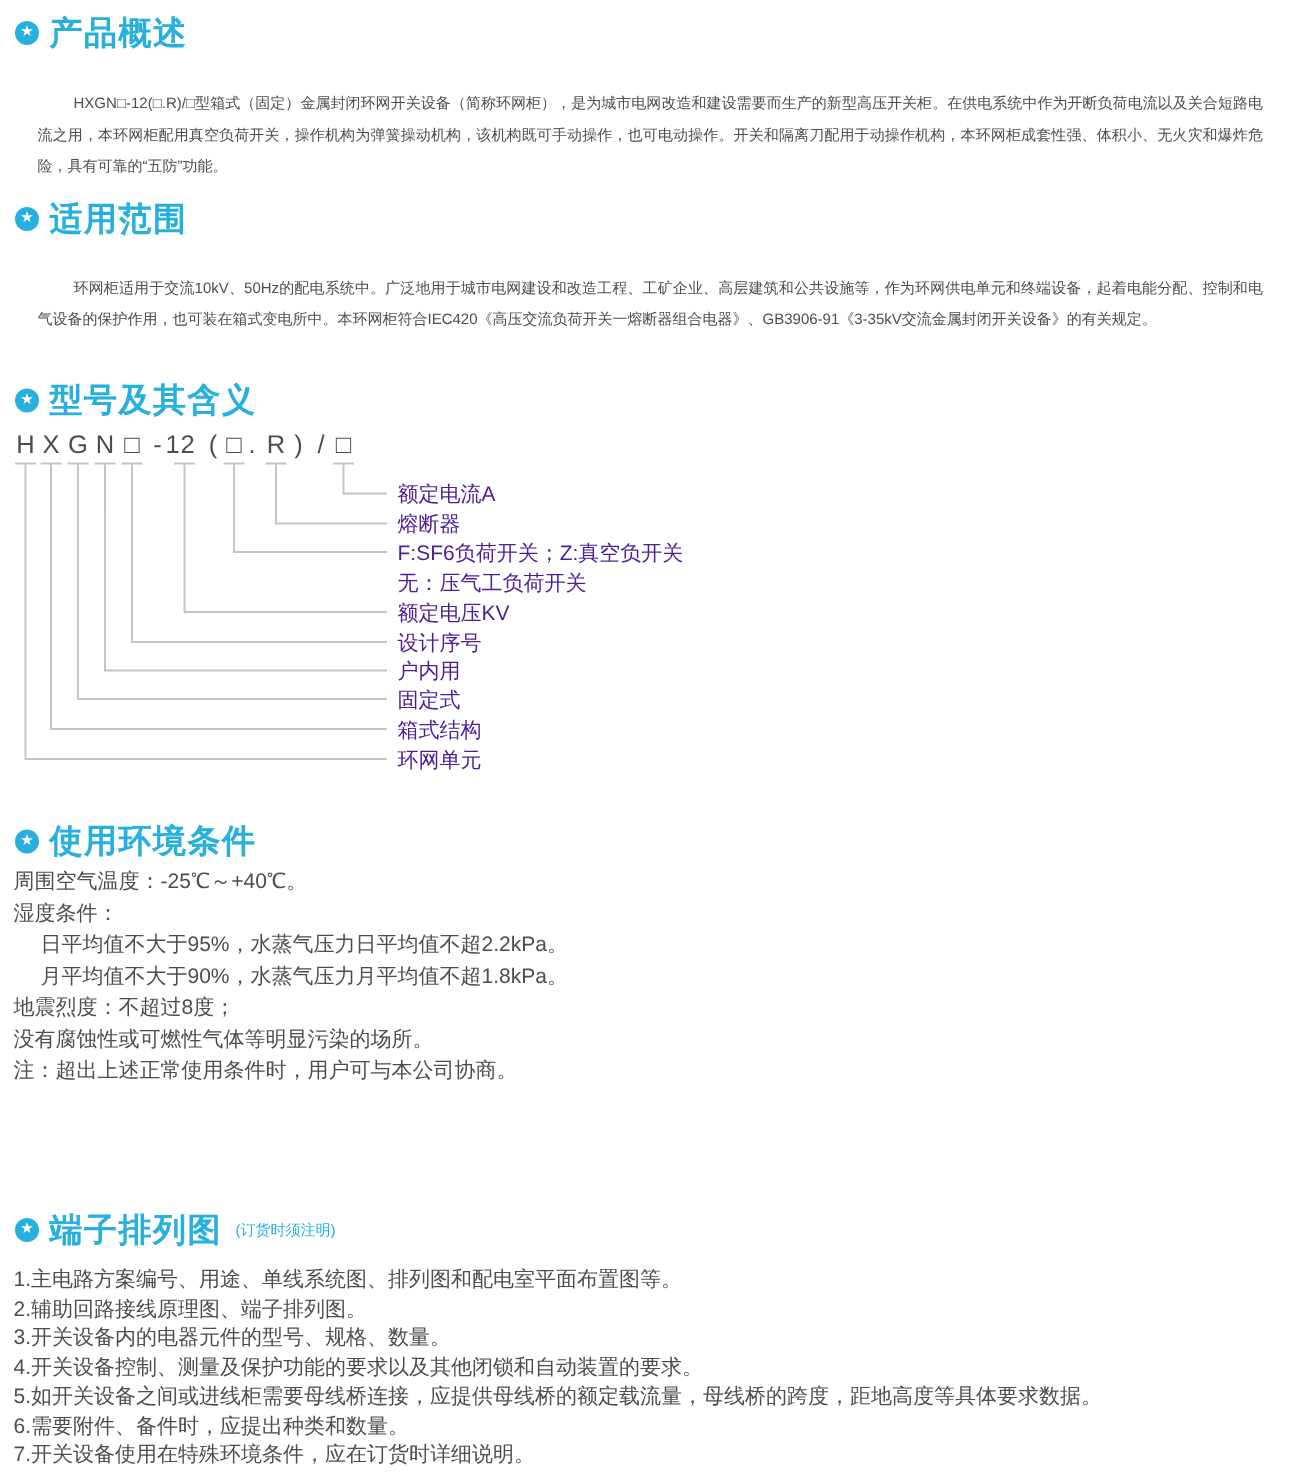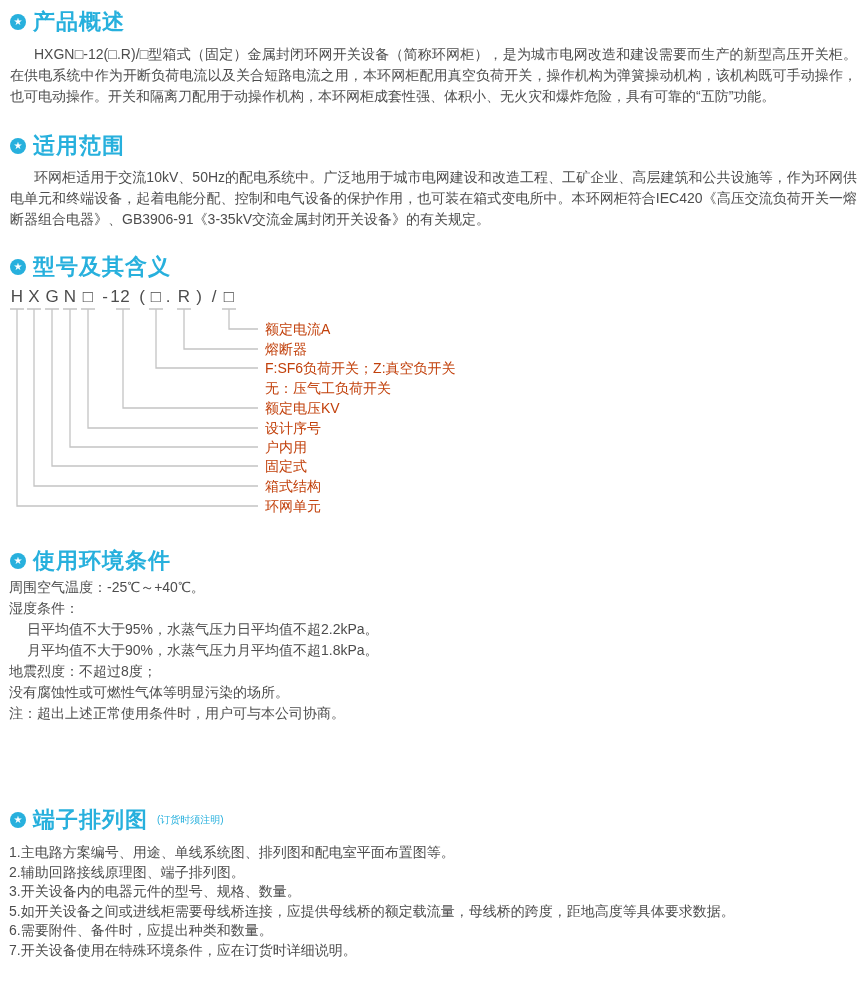--- a/index.html
+++ b/index.html
@@ -9,36 +9,36 @@
     overflow:hidden;
   }
   .heading{position:absolute;left:10px;height:20px;display:flex;align-items:center;gap:7px;white-space:nowrap;}
   .sec-icon{
     width:16px;height:16px;border-radius:50%;background:#27b0dd;color:#ffffff;
     font-size:10px;line-height:16px;text-align:center;flex:0 0 16px;
   }
   .sec-title{font-size:22px;font-weight:700;color:#27b0dd;letter-spacing:1px;}
   .sec-sub{font-size:10px;font-weight:400;color:#27b0dd;margin-left:2px;}
   .para{
-    position:absolute;left:10px;right:10px;margin:0;
-    font-size:14px;line-height:21px;text-align:justify;text-indent:24px;
+    position:absolute;left:10px;right:10px;margin:15px;
+    font-size:10px;line-height:21px;text-align:justify;text-indent:24px;
   }
   .block{position:absolute;left:9px;right:10px;font-size:14px;}
   .env-line{line-height:21px;}
   .env-line.indent{padding-left:18px;}
   .order-line{line-height:19.5px;}
   .diagram{position:absolute;left:0;top:285px;width:620px;height:240px;}
   .diagram svg{position:absolute;left:0;top:0;}
   .mchar{
     position:absolute;top:2px;transform:translateX(-50%);
     font-size:17px;line-height:20px;color:#4d4d4d;
   }
   .dlabel{
     position:absolute;left:265px;font-size:14px;line-height:20px;
-    white-space:nowrap;color:#c2410c;
+    white-space:nowrap;color:#4c1d95;
   }
 </style>
 </head>
 <body>
 
 <div class="heading" style="top:12px">
   <span class="sec-icon">★</span>
   <span class="sec-title">产品概述</span>
 </div>
 <p class="para" style="top:44px">HXGN□-12(□.R)/□型箱式（固定）金属封闭环网开关设备（简称环网柜），是为城市电网改造和建设需要而生产的新型高压开关柜。在供电系统中作为开断负荷电流以及关合短路电流之用，本环网柜配用真空负荷开关，操作机构为弹簧操动机构，该机构既可手动操作，也可电动操作。开关和隔离刀配用于动操作机构，本环网柜成套性强、体积小、无火灾和爆炸危险，具有可靠的“五防”功能。</p>
@@ -116,16 +116,17 @@
 
 <div class="heading" style="top:810px">
   <span class="sec-icon">★</span>
   <span class="sec-title">端子排列图</span>
   <span class="sec-sub">(订货时须注明)</span>
 </div>
 <div class="block" style="top:843px">
   <div class="order-line">1.主电路方案编号、用途、单线系统图、排列图和配电室平面布置图等。</div>
   <div class="order-line">2.辅助回路接线原理图、端子排列图。</div>
   <div class="order-line">3.开关设备内的电器元件的型号、规格、数量。</div>
+  <div class="order-line">4.开关设备控制、测量及保护功能的要求以及其他闭锁和自动装置的要求。</div>
   <div class="order-line">5.如开关设备之间或进线柜需要母线桥连接，应提供母线桥的额定载流量，母线桥的跨度，距地高度等具体要求数据。</div>
   <div class="order-line">6.需要附件、备件时，应提出种类和数量。</div>
   <div class="order-line">7.开关设备使用在特殊环境条件，应在订货时详细说明。</div>
 </div>
 
 </body></html>

